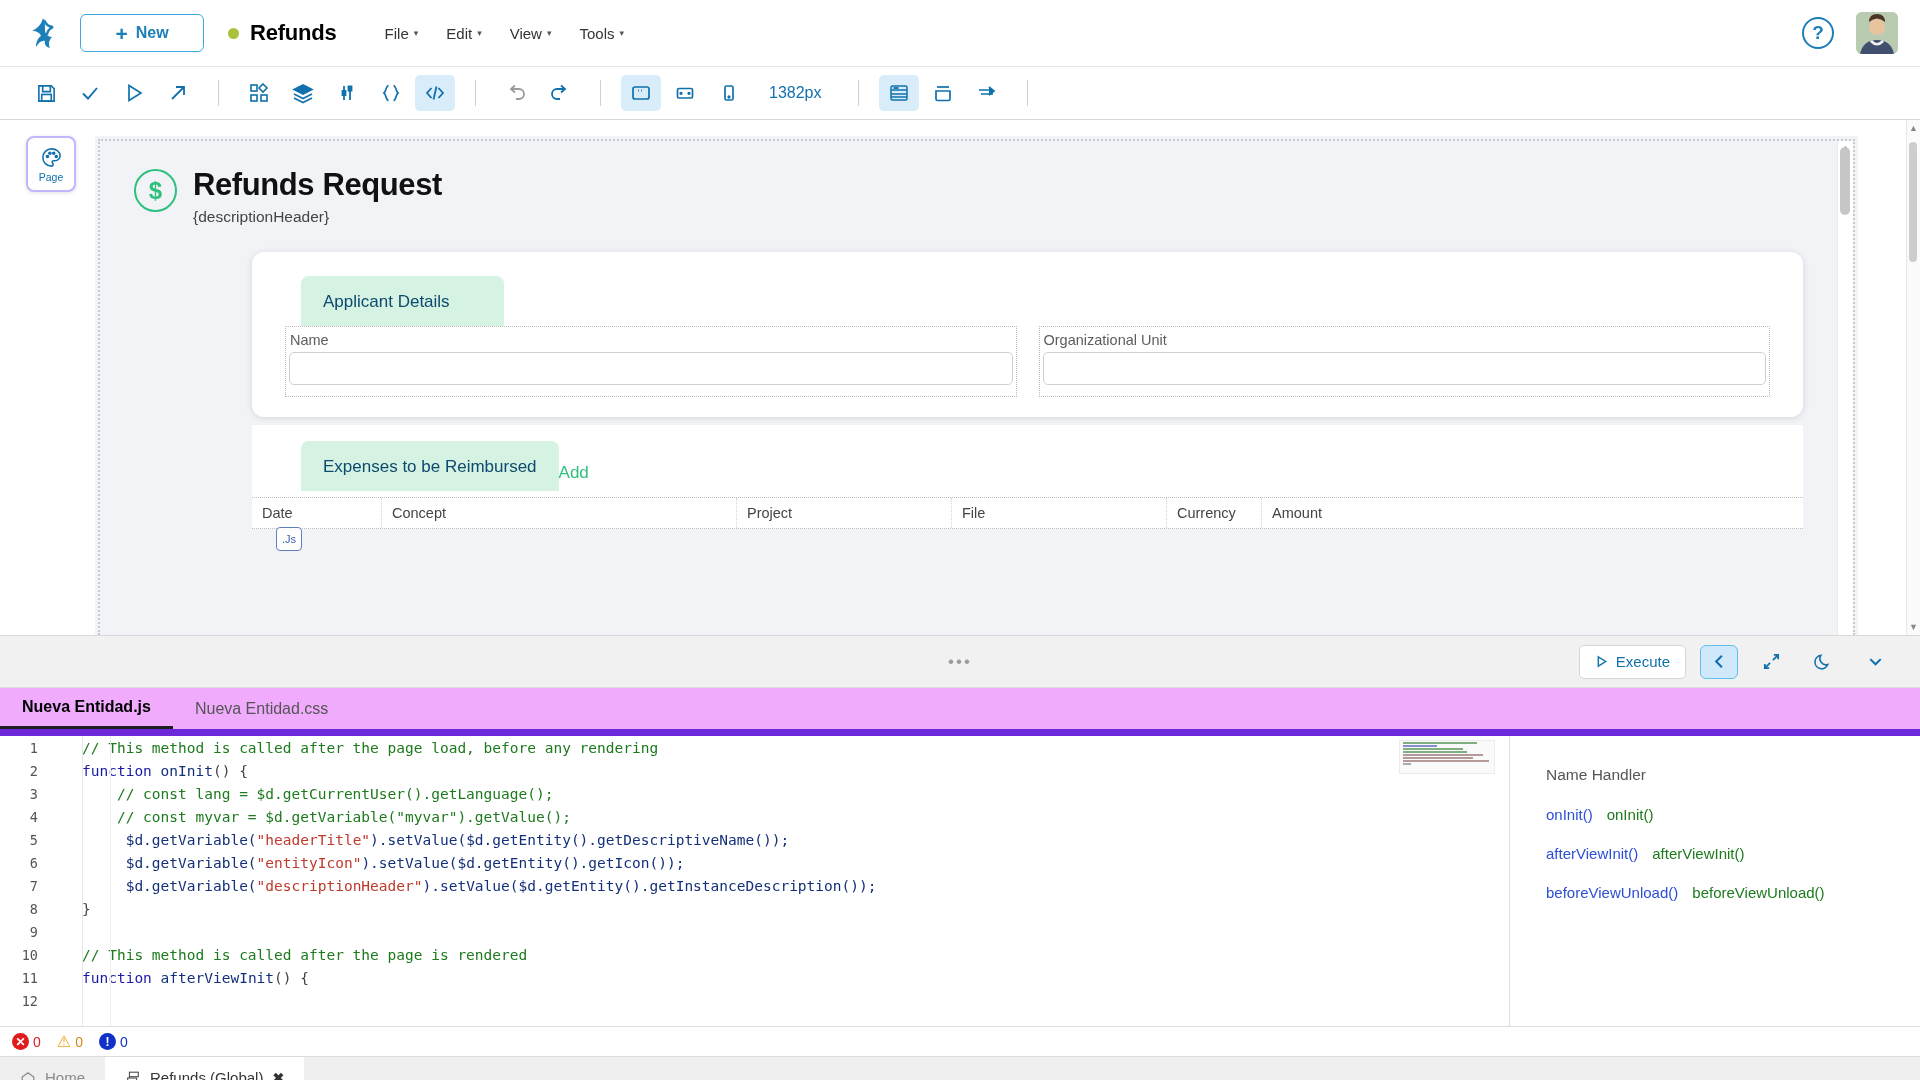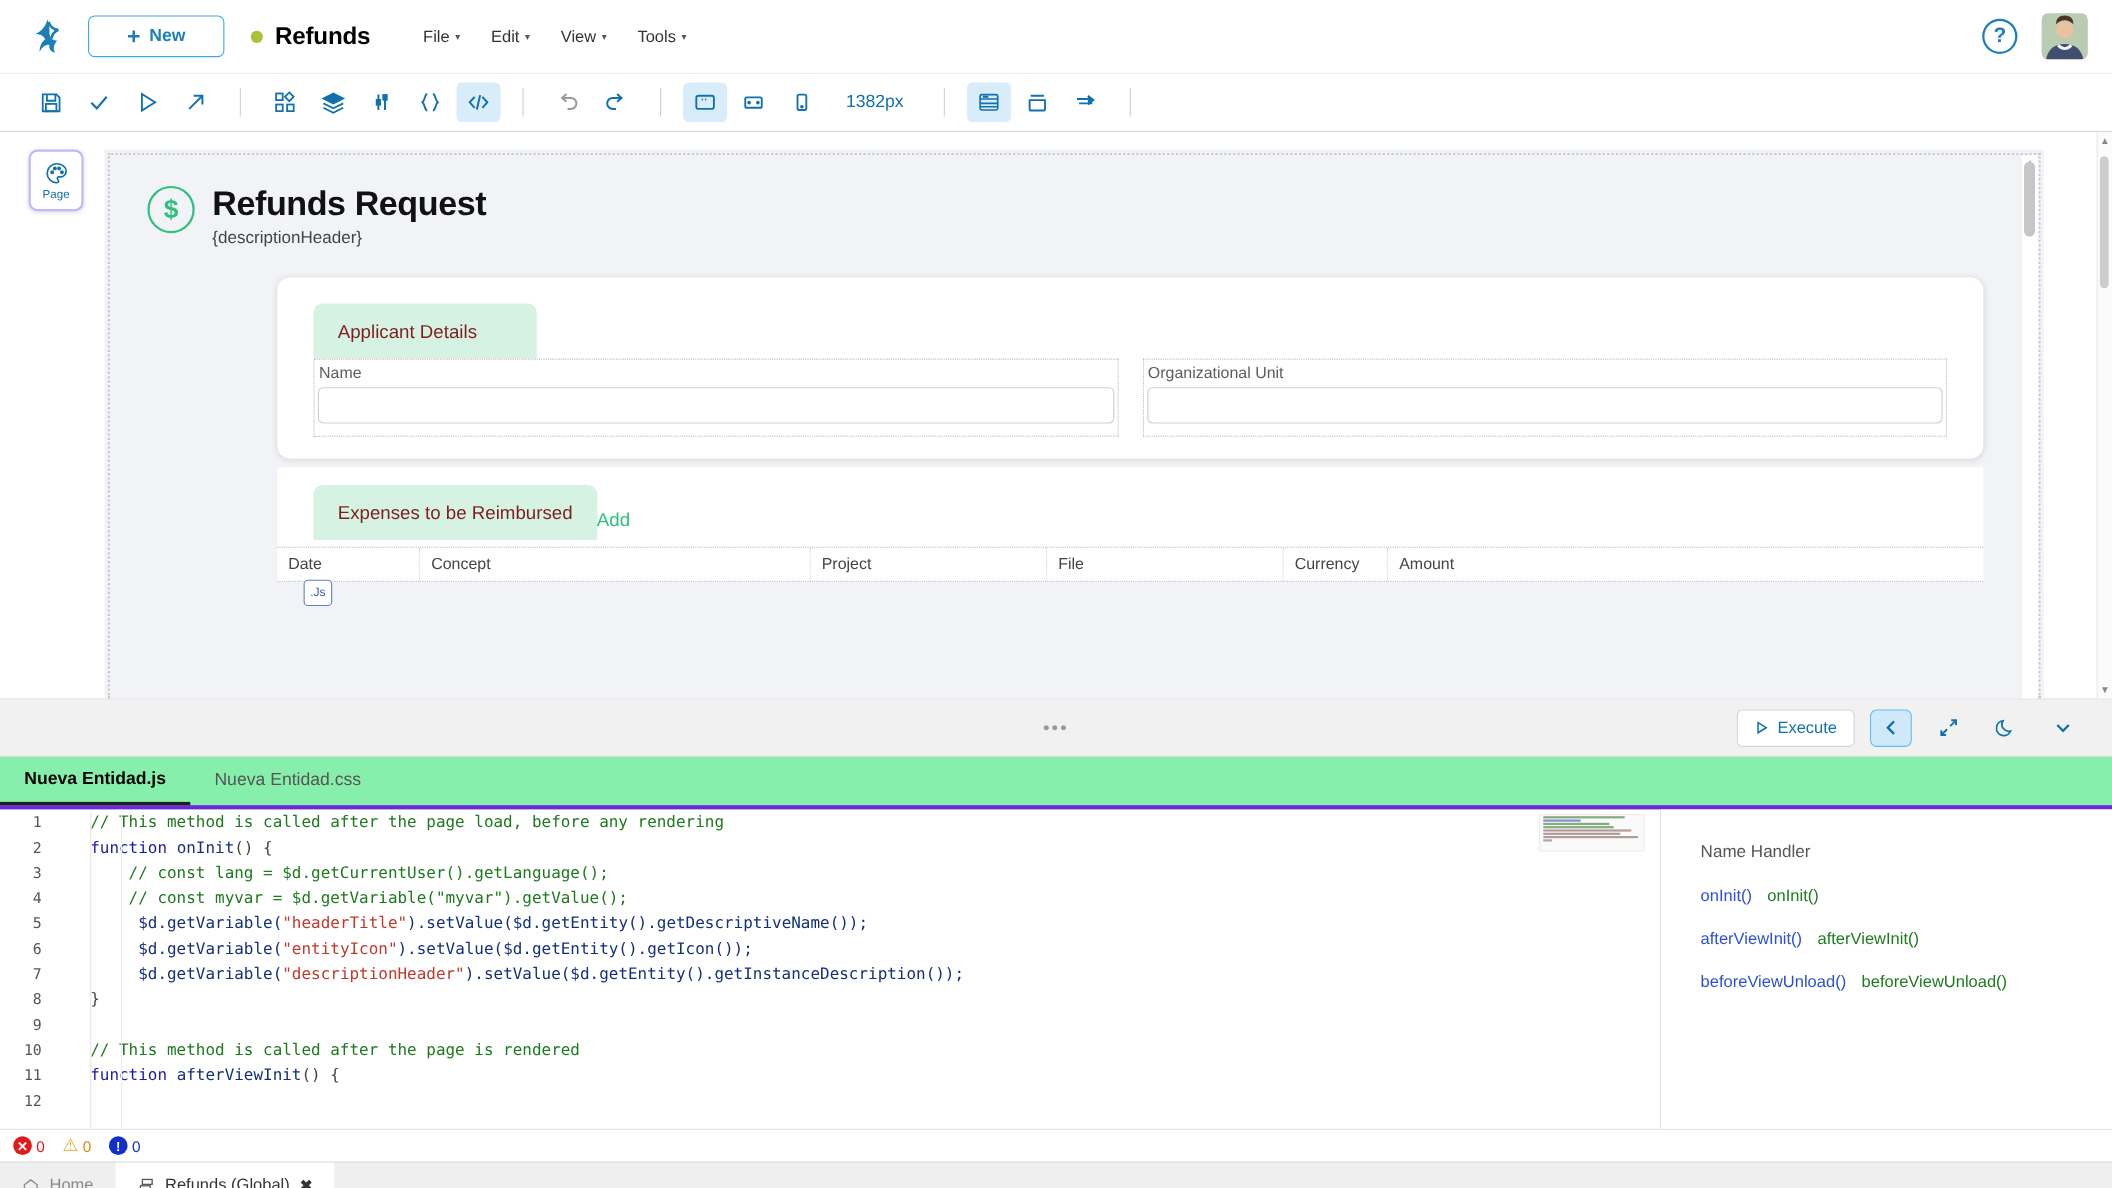--- a/index.html
+++ b/index.html
@@ -72,22 +72,22 @@
   .form-header-text { margin-left:16px; }
   .form-title { font-size:31px; font-weight:bold; color:#111; line-height:1.05; letter-spacing:-0.4px; }
   .form-subtitle { font-size:15.5px; color:#444; margin-top:6px; }
 
   .white-card {
     margin:26px 50px 0 152px; background:#fff; border-radius:12px;
     box-shadow:0 1px 7px rgba(0,0,0,.12); padding:0 0 20px 0; position:relative;
   }
   .section-chip {
     display:inline-block; background:#d6f2e2; border-radius:8px 8px 0 0;
-    padding:16px 22px 14px 22px; font-size:17px; color:#7f1d1d; min-width:203px;
-    margin-left:33px; margin-top:24px;
+    padding:16px 22px 14px 22px; font-size:17px; color:#0c4a6e; min-width:203px;
+    margin-left:49px; margin-top:24px;
   }
   .fields-row { display:flex; padding:0 33px; gap:22px; }
   .field { flex:1; border:1px dotted #bcbcbc; border-top:1px dotted #bcbcbc; padding:5px 0 11px 0; }
   .field-label { font-size:14.5px; color:#5d5d5d; padding:0 4px 4px 4px; }
   .field-input { height:33px; border:1px solid #cfcfcf; border-radius:5px; background:#fff; margin:0 3px; cursor:text; }
 
   .table-card {
     margin:8px 50px 0 152px; background:#fff; position:relative;
   }
   .table-head-row { display:flex; align-items:flex-start; justify-content:flex-start; }
@@ -108,21 +108,21 @@
     position:relative; border-bottom:1px solid #ddd;
   }
   .grip { position:absolute; left:50%; transform:translateX(-50%); color:#9a9a9a; font-size:17px; letter-spacing:2px; }
   .panel-actions { margin-left:auto; display:flex; align-items:center; gap:14px; padding-right:26px; }
   .exec-btn { height:34px; padding:0 15px; background:#fff; border:1px solid #d6d6d6; border-radius:5px;
     color:#1071ad; font-size:15px; display:flex; align-items:center; gap:8px; cursor:pointer; }
   .pb-icon { width:38px; height:34px; display:flex; align-items:center; justify-content:center;
     border-radius:6px; color:#1071ad; cursor:pointer; font-size:19px; }
   .pb-icon.active { background:#cfe9fa; border:1px solid #5fc0f0; }
 
-  .tabs-row { height:48px; display:flex; align-items:stretch; border-bottom:4px solid #6d28d9; background:#86efac; }
+  .tabs-row { height:48px; display:flex; align-items:stretch; border-bottom:7px solid #6d28d9; background:#f0abfc; }
   .code-tab { display:flex; align-items:center; padding:0 22px; font-size:16px; color:#555; cursor:pointer; }
   .code-tab.active { color:#000; font-weight:bold; border-bottom:3px solid #1f1f1f; }
 
   .editor-wrap { display:flex; height:290px; background:#fff; position:relative; }
   .code-area { flex:1; position:relative; overflow:hidden; border-right:1px solid #e0e0e0; }
   .code-line { display:flex; height:23px; align-items:center; font-family:"DejaVu Sans Mono", monospace; font-size:14.5px; }
   .ln { width:52px; text-align:right; padding-right:14px; color:#555; font-size:13.5px; flex:none; }
   .code-text { white-space:pre; padding-left:30px; }
   .c-com { color:#1d7a1d; }
   .c-kw  { color:#1a1aa8; }

